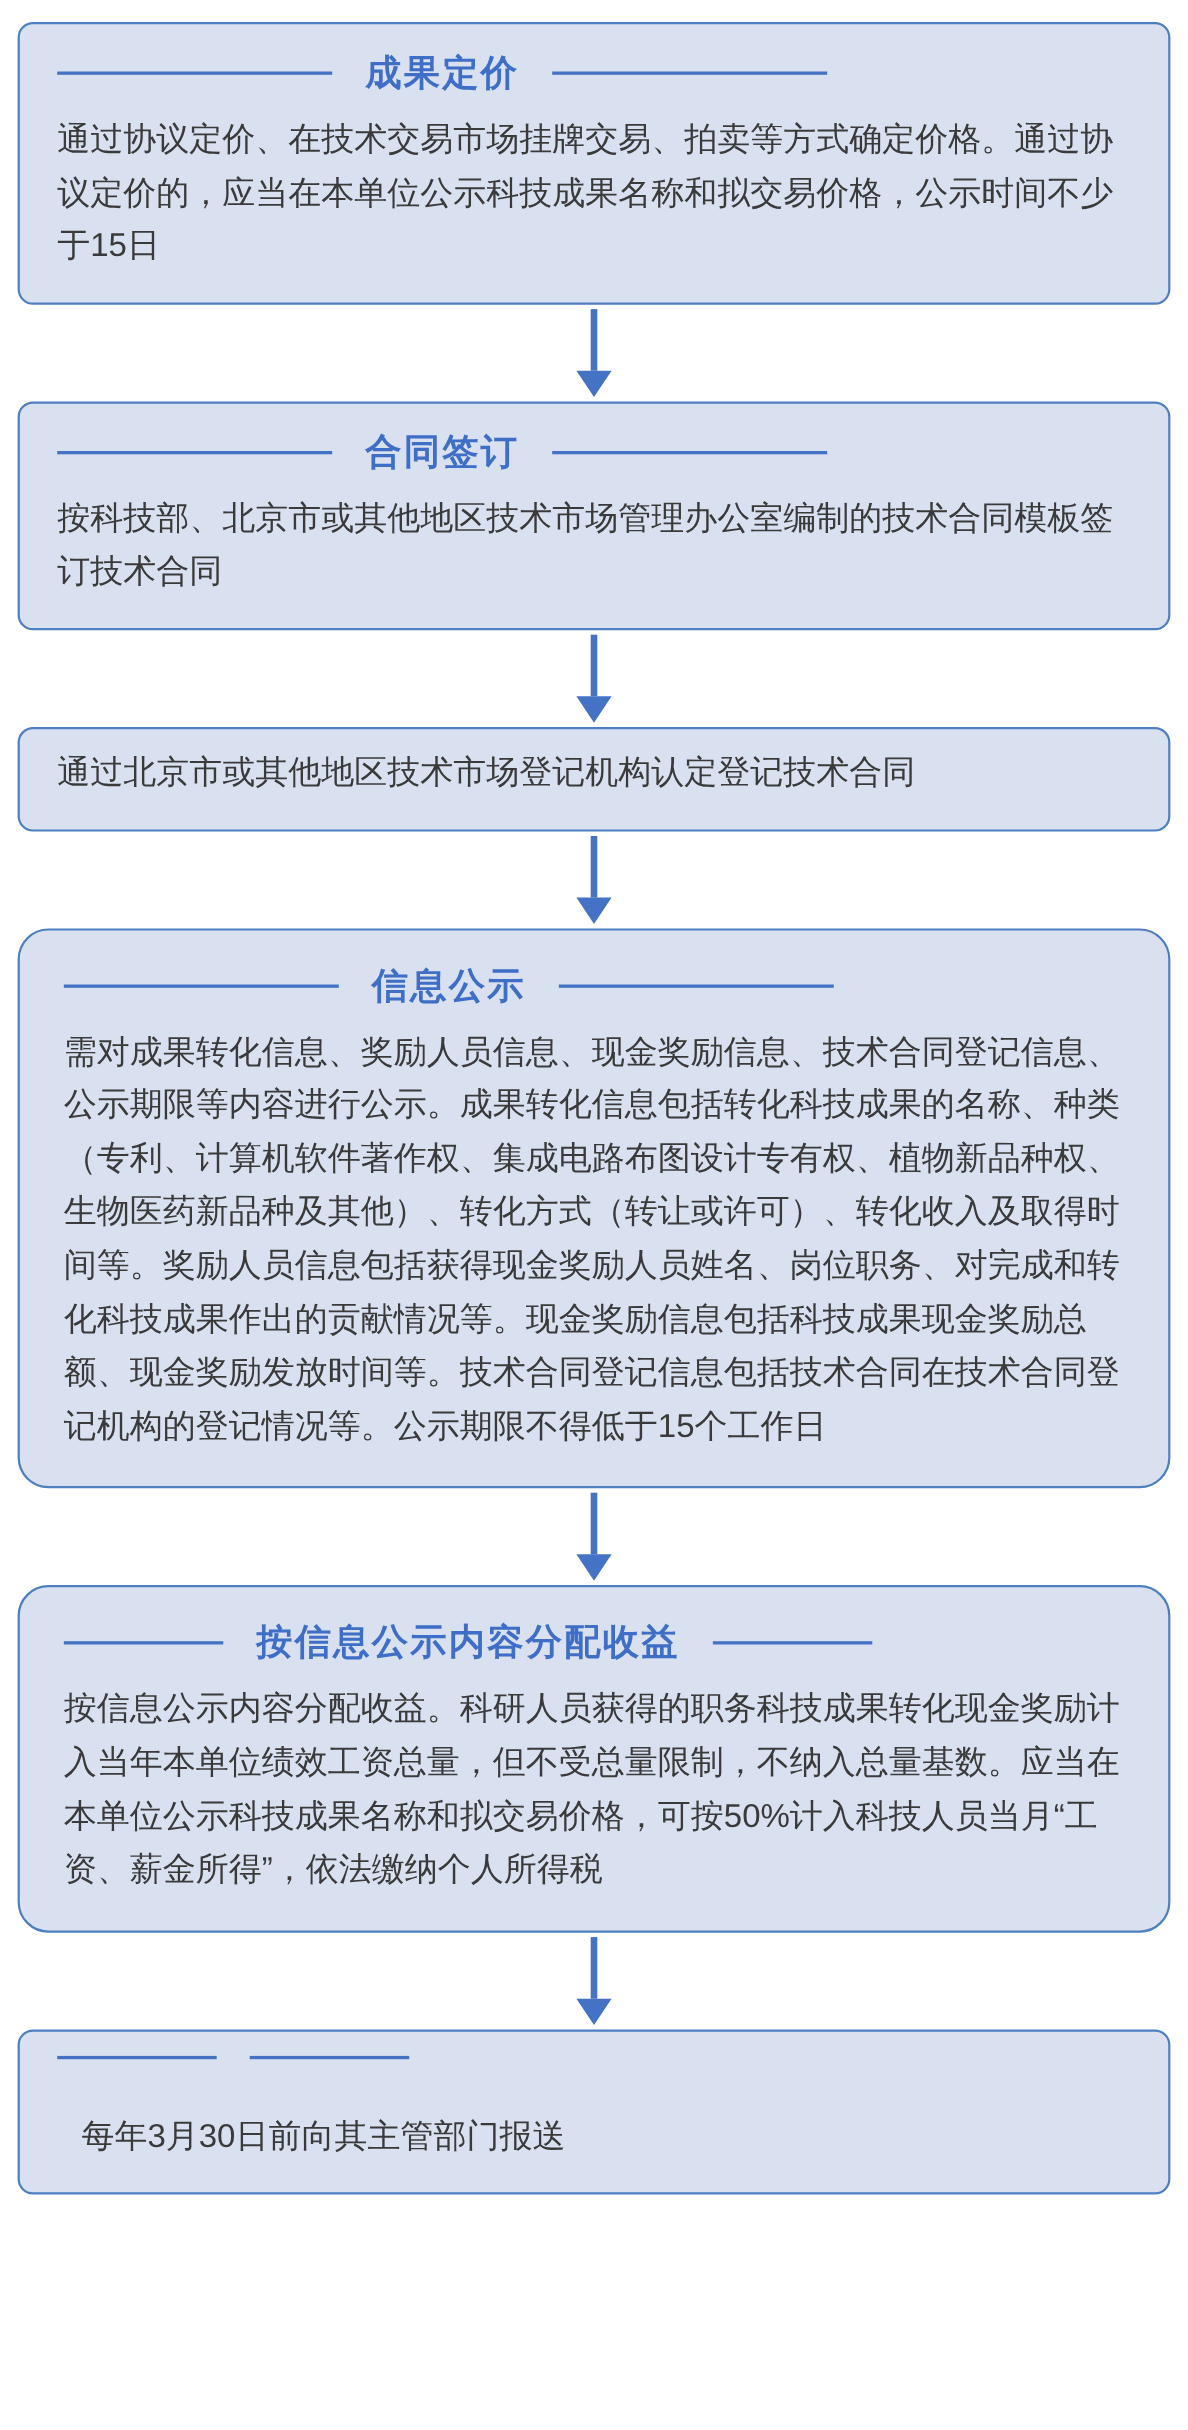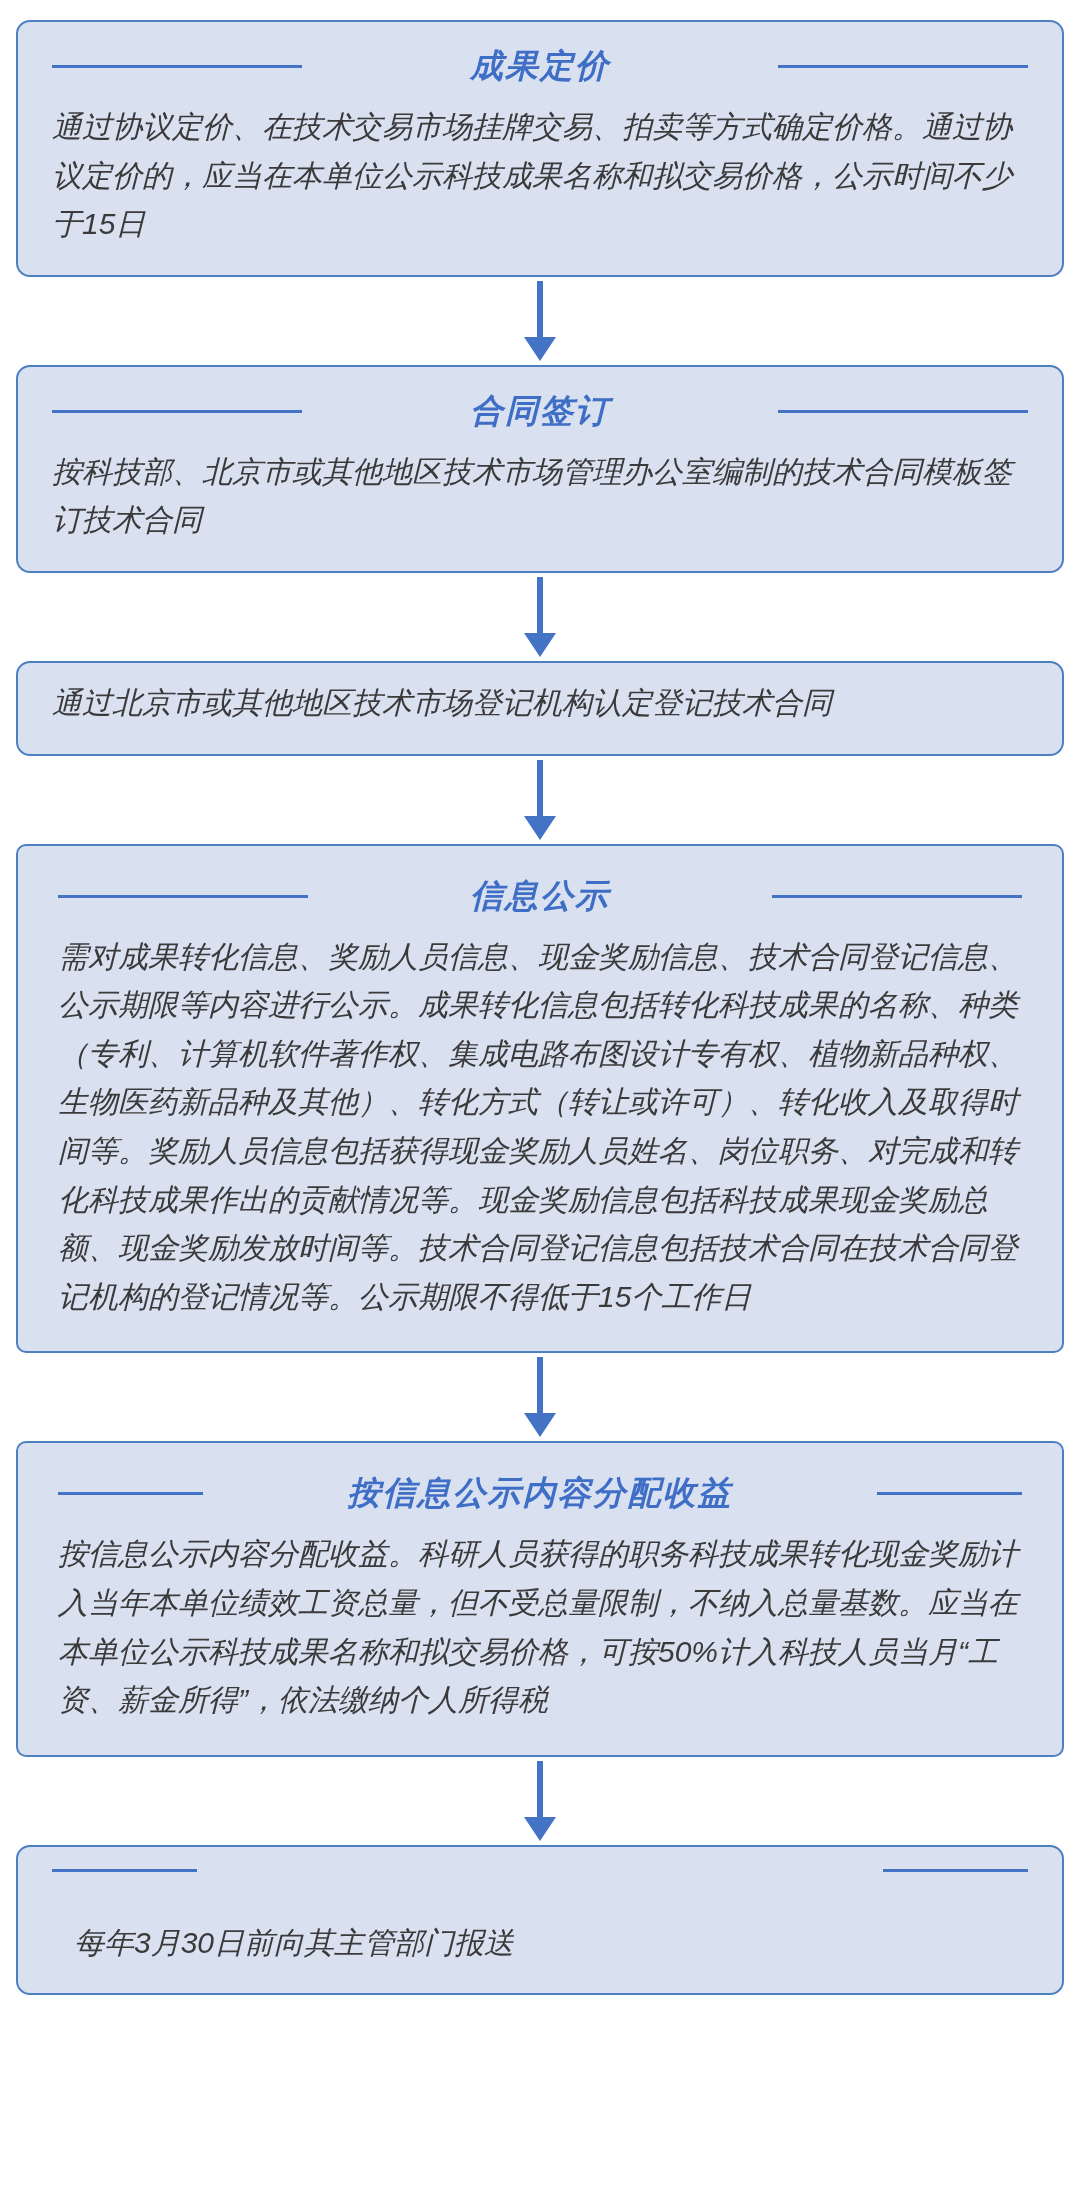--- a/index.html
+++ b/index.html
@@ -20,30 +20,29 @@
   }
   .step-box {
     width: 1048px;
     box-sizing: border-box;
     background: #d9e1f1;
     border: 2px solid #4e7fc1;
     border-radius: 14px;
     padding: 16px 34px 26px;
   }
   .step-box.big-radius {
-    border-radius: 10px;
+    border-radius: 28px;
     padding: 22px 40px 30px;
   }
   .title-row {
     display: flex;
     align-items: center;
-    justify-content: space-between;
-    gap: 46px;
+    justify-content: flex-start;
+    gap: 30px;
     margin: 6px 0 14px;
-    font-style: italic;
   }
   .title-rule {
     height: 3px;
     width: 250px;
     background: #4472c4;
     flex: 0 0 auto;
   }
   .title-row.rules-short .title-rule {
     width: 145px;
   }
@@ -54,21 +53,20 @@
     color: #3f6ec6;
     letter-spacing: 2px;
     white-space: nowrap;
   }
   .step-body {
     margin: 0;
     font-size: 30px;
     line-height: 1.62;
     color: #3a3a3a;
     text-align: left;
-    font-style: italic;
   }
   .step-annual-report .step-body {
     padding-left: 22px;
     margin-top: 47px;
   }
   .arrow {
     display: flex;
     flex-direction: column;
     align-items: center;
     margin: 4px 0;

